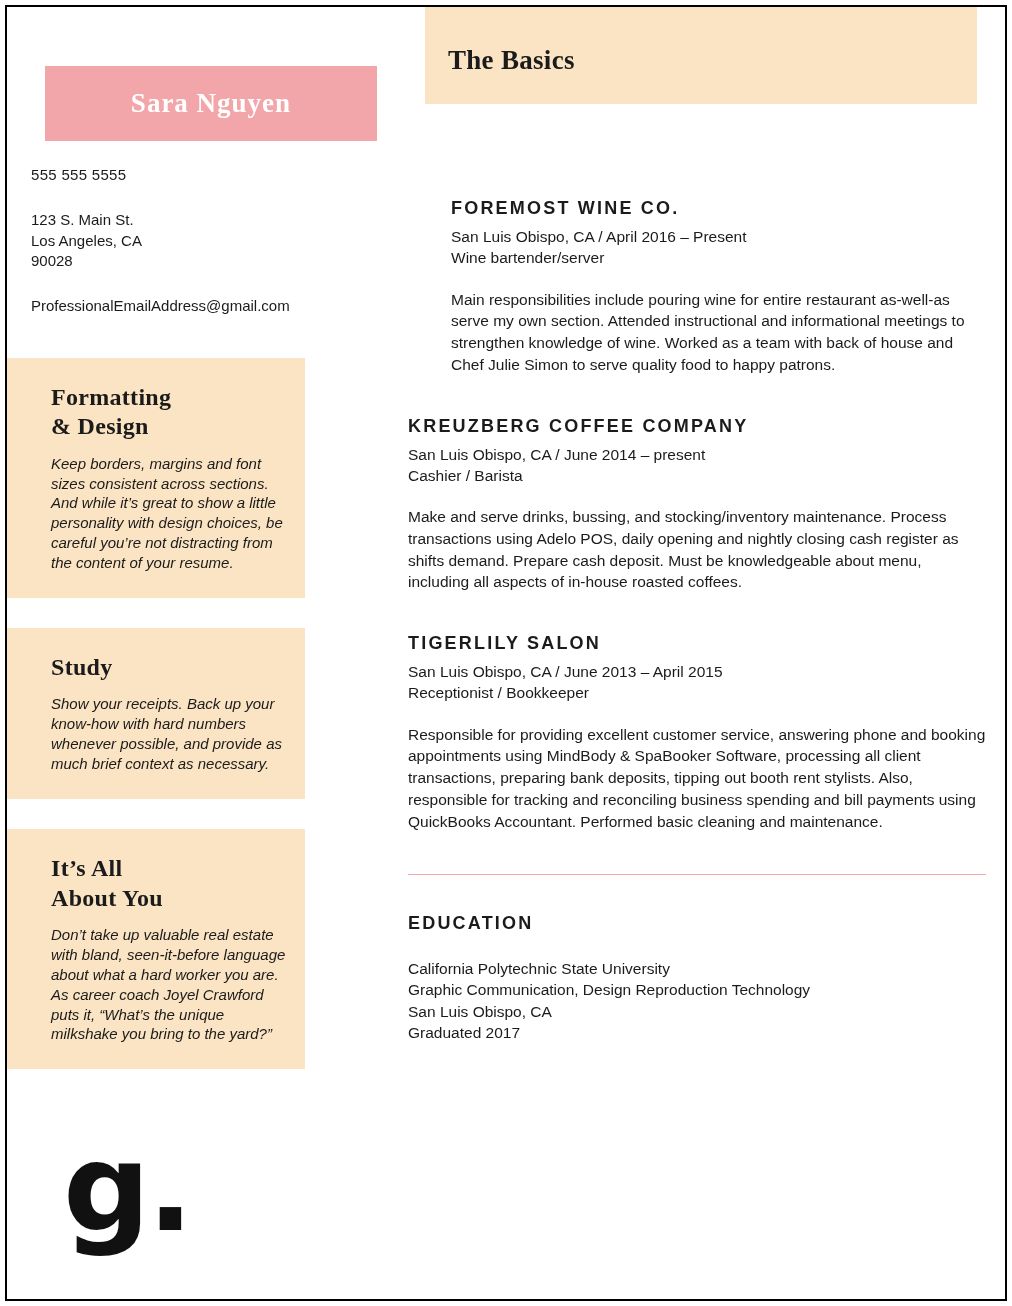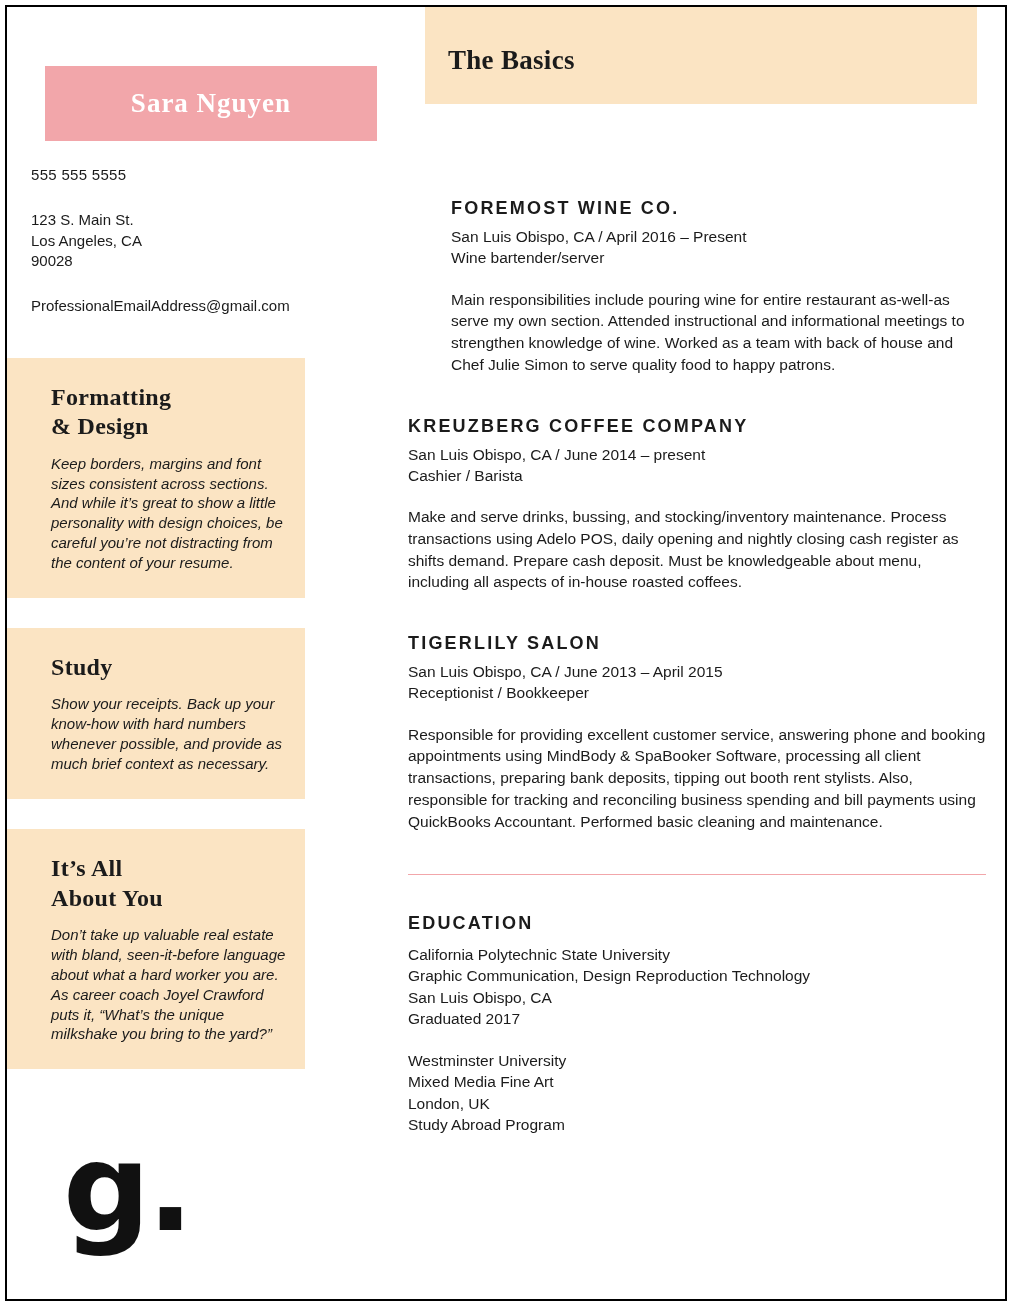--- a/index.html
+++ b/index.html
@@ -63,21 +63,21 @@
   .job-first { margin-top:94px;margin-left:43px; }
   .job-company { font-size:18px; font-weight:700; letter-spacing:2.2px; }
   .job-lines { margin-top:7px; font-size:15.5px; line-height:1.38; }
   .job-desc { margin-top:20px; font-size:15.5px; line-height:1.4; }
 
   .divider { margin-top:42px; border:none; border-top:1px solid var(--pink,#f2a6aa); }
 
   .education { margin-top:38px; }
   .edu-title { font-size:18px; font-weight:700; letter-spacing:2.2px; }
   .edu-entry { font-size:15.5px; line-height:1.37; white-space:pre-line; }
-  .edu-entry-1 { margin-top:10px; }
+  .edu-entry-1 { margin-top:24px; }
   .edu-entry-2 { margin-top:21px; }
 </style>
 </head>
 <body>
 
 <div class="page">
   <div class="frame"></div>
 
   <div class="columns">
 
@@ -150,21 +150,17 @@
       </section>
 
       <hr class="divider">
 
       <section class="education">
         <h3 class="edu-title">EDUCATION</h3>
         <p class="edu-entry edu-entry-1">California Polytechnic State University
 Graphic Communication, Design Reproduction Technology
 San Luis Obispo, CA
 Graduated 2017</p>
-        <p class="edu-entry edu-entry-2">Westminster University
-Mixed Media Fine Art
-London, UK
-Study Abroad Program</p>
       </section>
 
     </main>
   </div>
 </div>
 
 </body></html>

